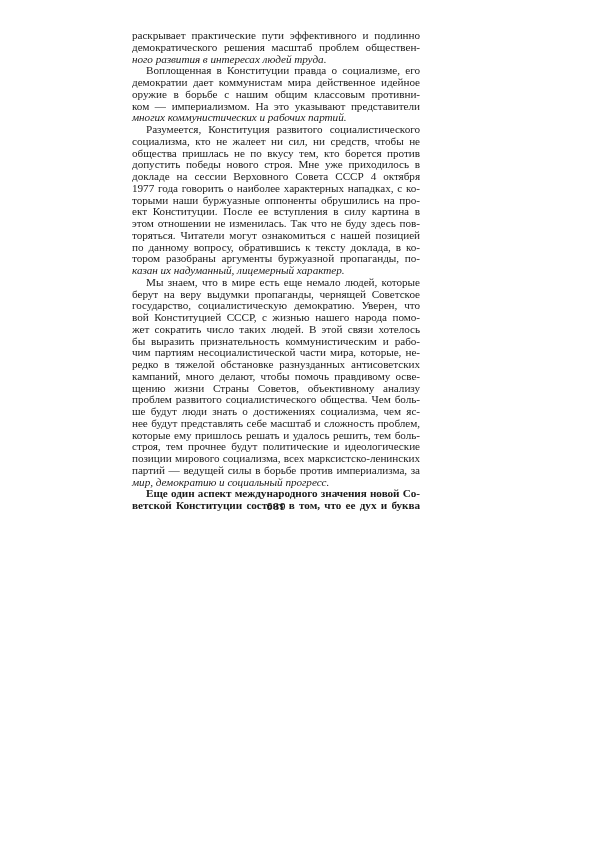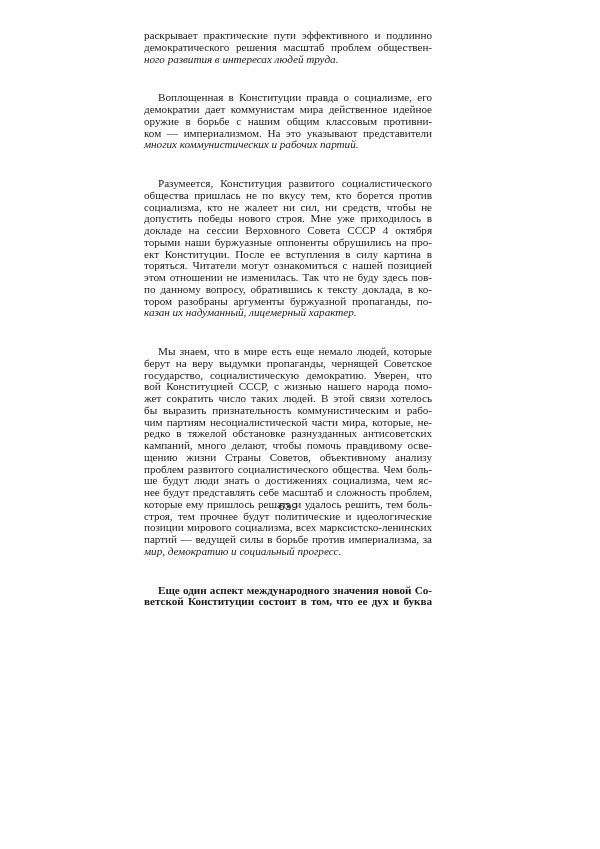--- a/index.html
+++ b/index.html
@@ -1,36 +1,36 @@
 <!DOCTYPE html>
 <html><head>
 <meta charset="utf-8">
 <style>
   html, body { margin: 0; padding: 0; background: #ffffff; }
   body { width: 600px; height: 849px; position: relative; overflow: hidden; }
   .page {
     position: absolute;
-    left: 144px;
+    left: 132px;
     top: 30px;
     width: 288px;
     font-family: "Liberation Serif", "DejaVu Serif", serif;
     font-size: 11.2px;
     line-height: 11.75px;
     color: #1b1b1b;
     letter-spacing: -0.05px;
   }
   .line {
     display: block;
     white-space: nowrap;
     text-align: justify;
     text-align-last: justify;
     height: 11.75px;
   }
   .line.last { text-align-last: left; font-style: italic; }
-  .indent { padding-left: 14px; margin-top: 27px; }
+  .indent { padding-left: 14px; }
   .bold { font-weight: bold; font-family: Liberation Serif, serif; }
   .para { margin: 0; }
   .page-number {
     position: absolute;
     left: 0;
     width: 288px;
     top: 472px;
     text-align: center;
     font-family: Liberation Mono, monospace;
     font-size: 11px;
@@ -51,28 +51,29 @@
   <div class="para">
     <span class="line indent">Воплощенная в Конституции правда о социализме, его</span>
     <span class="line">демократии дает коммунистам мира действенное идейное</span>
     <span class="line">оружие в борьбе с нашим общим классовым противни-</span>
     <span class="line">ком — империализмом. На это указывают представители</span>
     <span class="line last">многих коммунистических и рабочих партий.</span>
   </div>
 
   <div class="para">
     <span class="line indent">Разумеется, Конституция развитого социалистического</span>
+    <span class="line">социализма, кто не жалеет ни сил, ни средств, чтобы не</span>
     <span class="line">общества пришлась не по вкусу тем, кто борется против</span>
-    <span class="line">социализма, кто не жалеет ни сил, ни средств, чтобы не</span>
     <span class="line">допустить победы нового строя. Мне уже приходилось в</span>
     <span class="line">докладе на сессии Верховного Совета СССР 4 октября</span>
+    <span class="line">1977 года говорить о наиболее характерных нападках, с ко-</span>
     <span class="line">торыми наши буржуазные оппоненты обрушились на про-</span>
     <span class="line">ект Конституции. После ее вступления в силу картина в</span>
+    <span class="line">этом отношении не изменилась. Так что не буду здесь пов-</span>
     <span class="line">торяться. Читатели могут ознакомиться с нашей позицией</span>
-    <span class="line">этом отношении не изменилась. Так что не буду здесь пов-</span>
     <span class="line">по данному вопросу, обратившись к тексту доклада, в ко-</span>
     <span class="line">тором разобраны аргументы буржуазной пропаганды, по-</span>
     <span class="line last">казан их надуманный, лицемерный характер.</span>
   </div>
 
   <div class="para">
     <span class="line indent">Мы знаем, что в мире есть еще немало людей, которые</span>
     <span class="line">берут на веру выдумки пропаганды, чернящей Советское</span>
     <span class="line">государство, социалистическую демократию. Уверен, что</span>
     <span class="line">вой Конституцией СССР, с жизнью нашего народа помо-</span>

